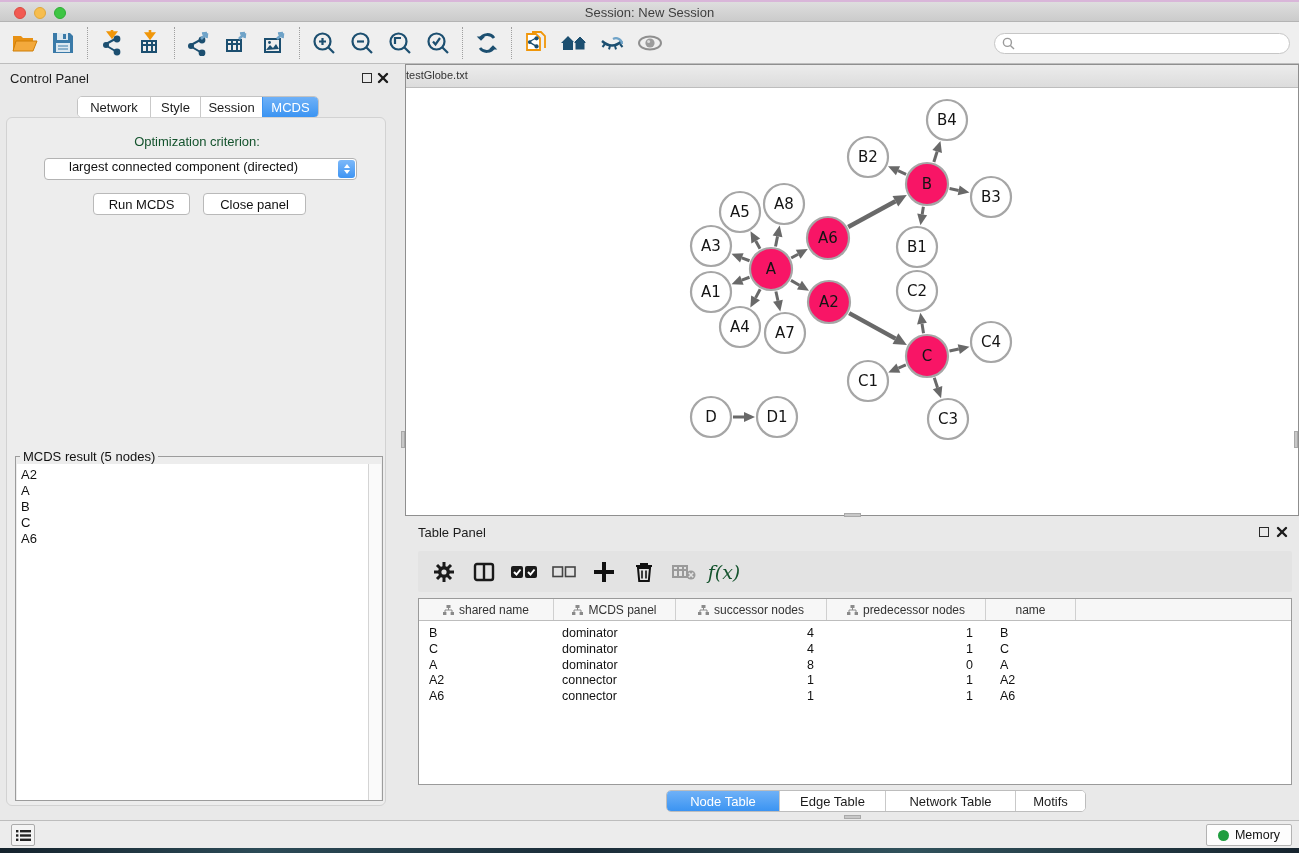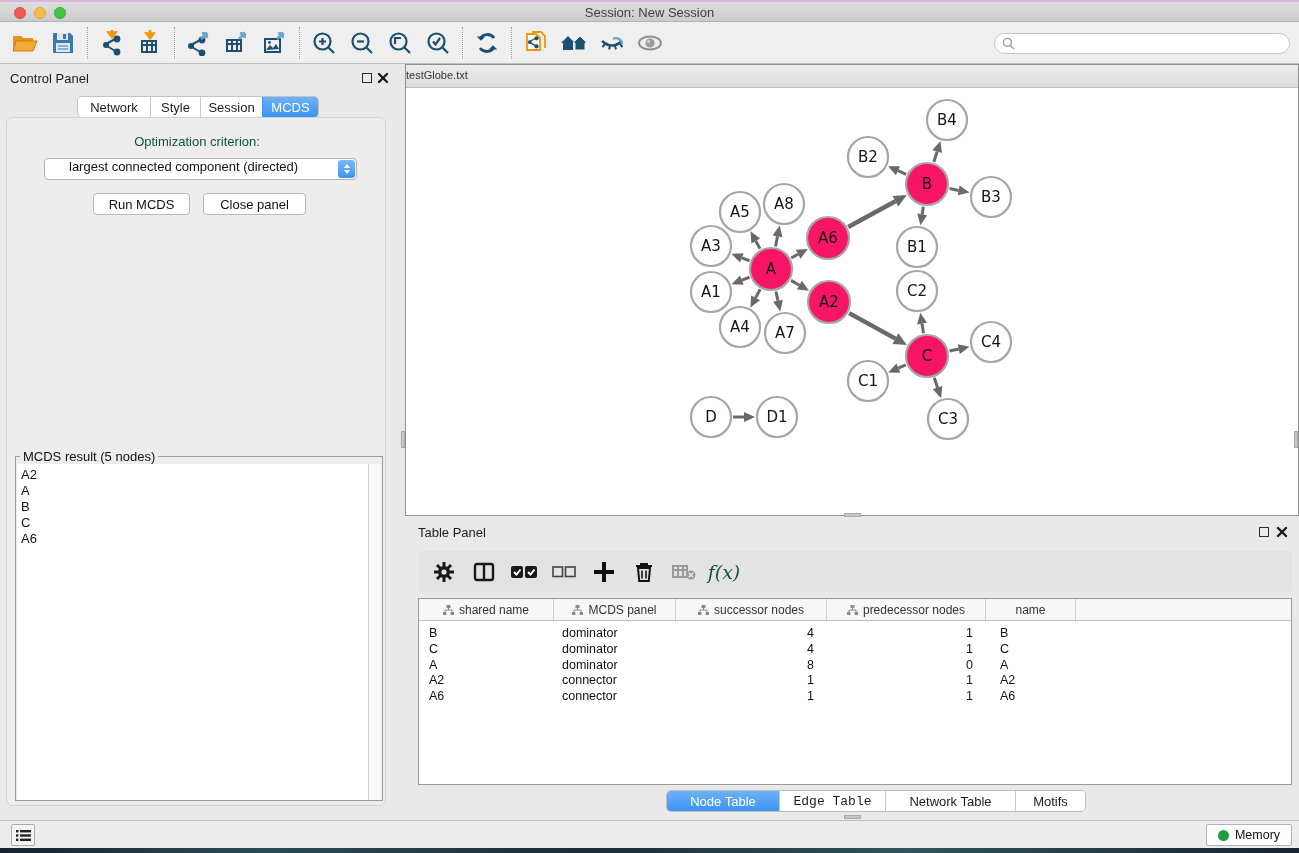--- a/index.html
+++ b/index.html
@@ -636,21 +636,21 @@
         <div class="tcell" style="width: 135px; padding-left: 10px;">A6</div>
         <div class="tcell" style="width: 122px; padding-left: 8px;">connector</div>
         <div class="tcell right" style="width: 151px; padding-right: 13px;">1</div>
         <div class="tcell right" style="width: 159px; padding-right: 13px;">1</div>
         <div class="tcell" style="width: 90px; padding-left: 14px;">A6</div>
       </div>
     </div>
 </div>
 <div id="bottom-tabs">
     <div class="seg active" style="width: 112px;">Node Table</div>
-    <div class="seg" style="width: 106px; font-family: Liberation Mono, monospace;">Edge Table</div>
+    <div class="seg" style="width: 106px;">Edge Table</div>
     <div class="seg" style="width: 130px;">Network Table</div>
     <div class="seg" style="width: 70px;">Motifs</div>
   </div>
 
 <div id="statusbar">
   <div id="list-btn">
     <svg width="15" height="13" viewBox="0 0 15 13">
       <rect x="0" y="1" width="2.4" height="2.4" fill="#222"></rect>
         <rect x="4" y="1" width="11" height="2.4" fill="#222"></rect>
       <rect x="0" y="5.3" width="2.4" height="2.4" fill="#222"></rect>

